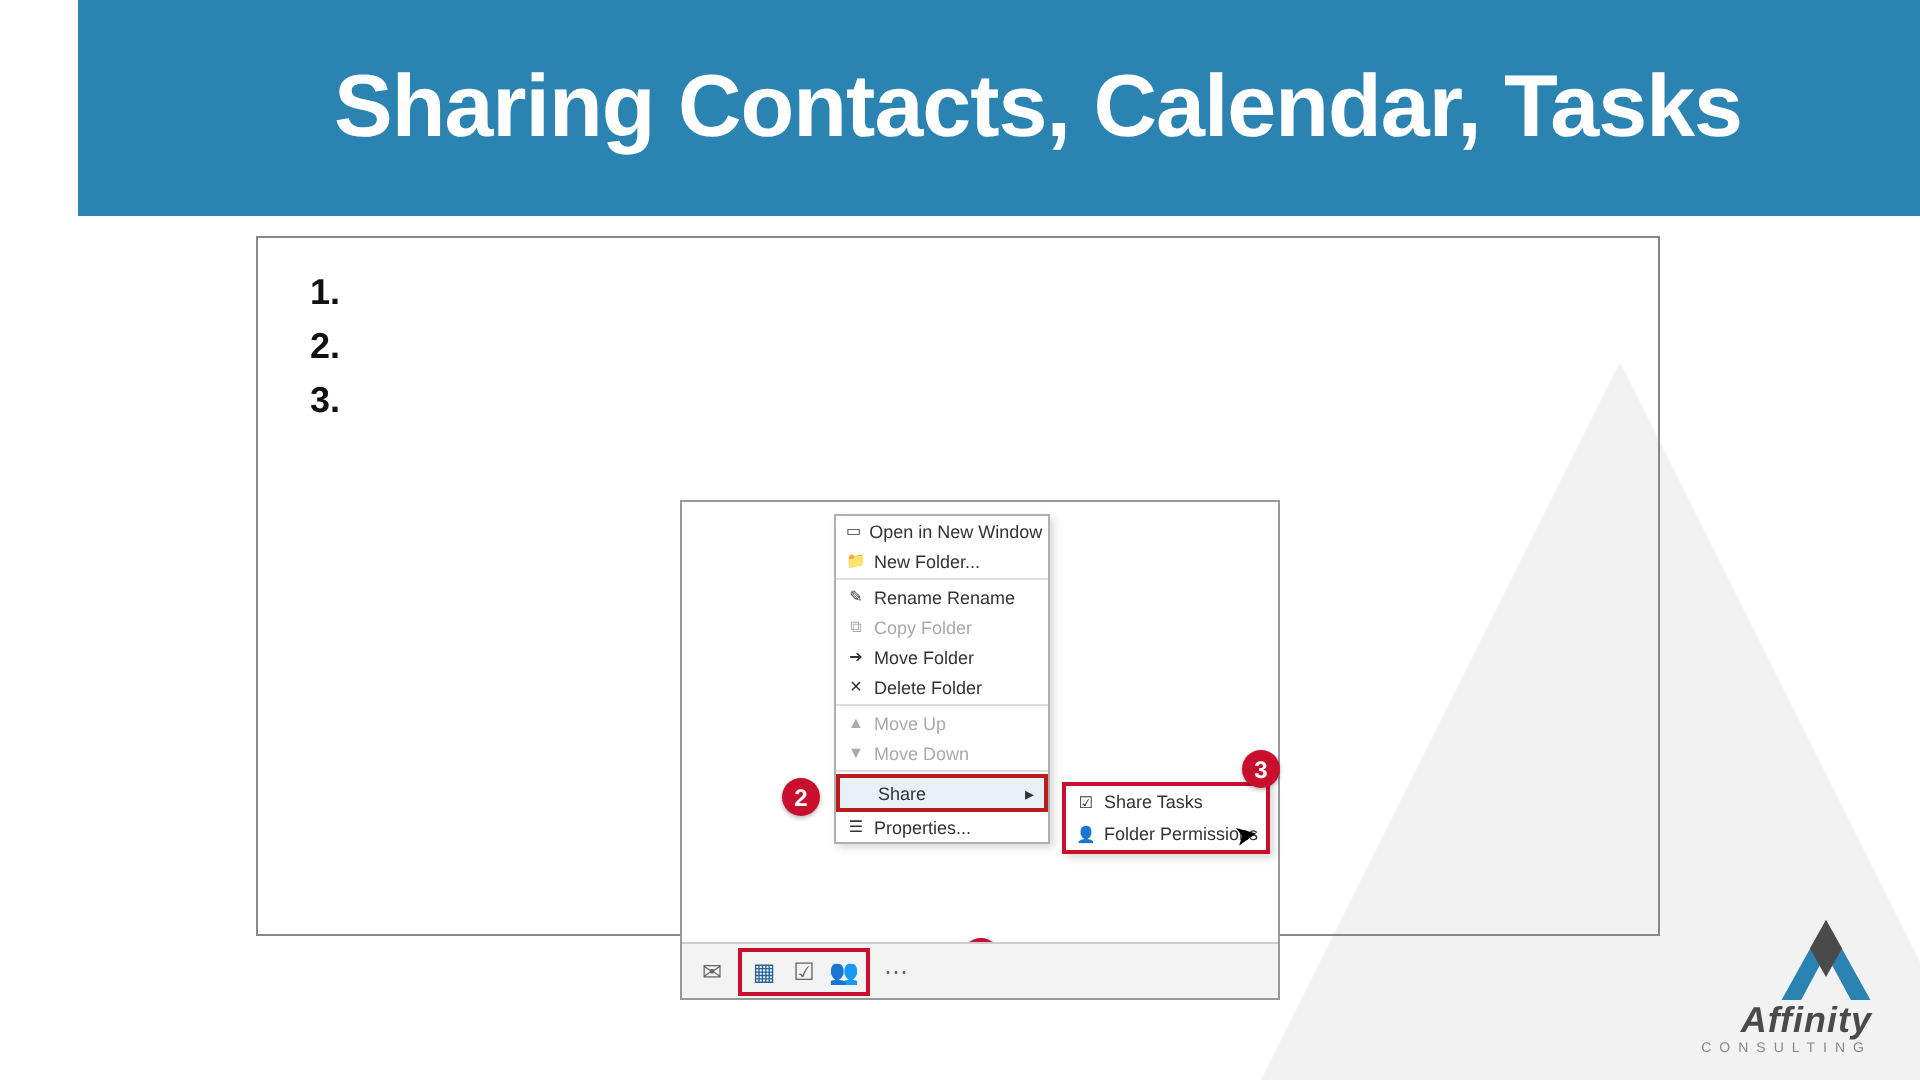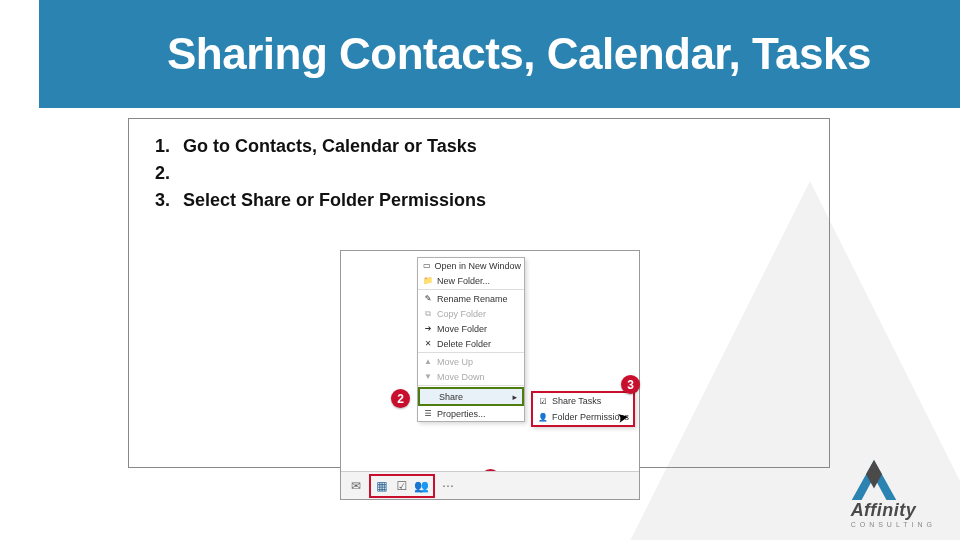--- a/index.html
+++ b/index.html
@@ -95,21 +95,21 @@
     gap: 4px;
     padding: 1px 5px;
     height: 15px;
     color: #333;
     white-space: nowrap;
   }
   .ctx-item.disabled { color: #aaa; }
   .ctx-sep { height: 1px; background: #ddd; margin: 1px 0; }
   .ctx-ico { width: 10px; height: 10px; display: inline-flex; align-items: center; justify-content: center; font-size: 8px; }
   .share-row {
-    border: 2px solid #4d7c0f;
+    border: 2px solid #b91c1c;
   }
   .share-row .ctx-item { background: #e9f1f8; }
   .submenu {
     position: absolute;
     left: 190px;
     top: 140px;
     width: 104px;
     background: #fff;
     border: 2px solid #c8102e;
     box-shadow: 2px 2px 4px rgba(0,0,0,0.15);
@@ -161,21 +161,21 @@
     color: #000;
     transform: rotate(-10deg);
   }
   
   .logo {
     position: absolute;
     right: 24px;
     bottom: 12px;
     display: flex;
     flex-direction: column;
-    align-items: flex-start;
+    align-items: flex-end;
   }
   .logo-mark svg { width: 46px; height: 40px; display: block; }
   .logo-text { font-size: 18px; font-weight: bold; color: #4a4a4a; font-style: italic; letter-spacing: 0.5px; }
   .logo-sub { font-size: 7px; letter-spacing: 4px; color: #888; }
 </style>
 </head>
 <body>
 
 <div class="bg-watermark">
   <svg viewBox="0 0 100 100">
@@ -184,28 +184,26 @@
 </div>
 
 <div class="title-bar">
   <div class="title-text">Sharing Contacts, Calendar, Tasks</div>
 </div>
 
 <div class="content-box">
   <ol class="steps">
     <li>
         <span class="step-num">1.</span>
-        <span>Go to Contacts, Calendar or Tasks</span>
       </li>
     <li>
         <span class="step-num">2.</span>
       </li>
     <li>
         <span class="step-num">3.</span>
-        <span>Select Share or Folder Permissions</span>
       </li>
   </ol>
 </div>
 
 <div class="outlook">
 
   <div class="ctx-menu">
     <div class="ctx-item">
         <span class="ctx-ico">▭</span>
         <span>Open in New Window</span>

